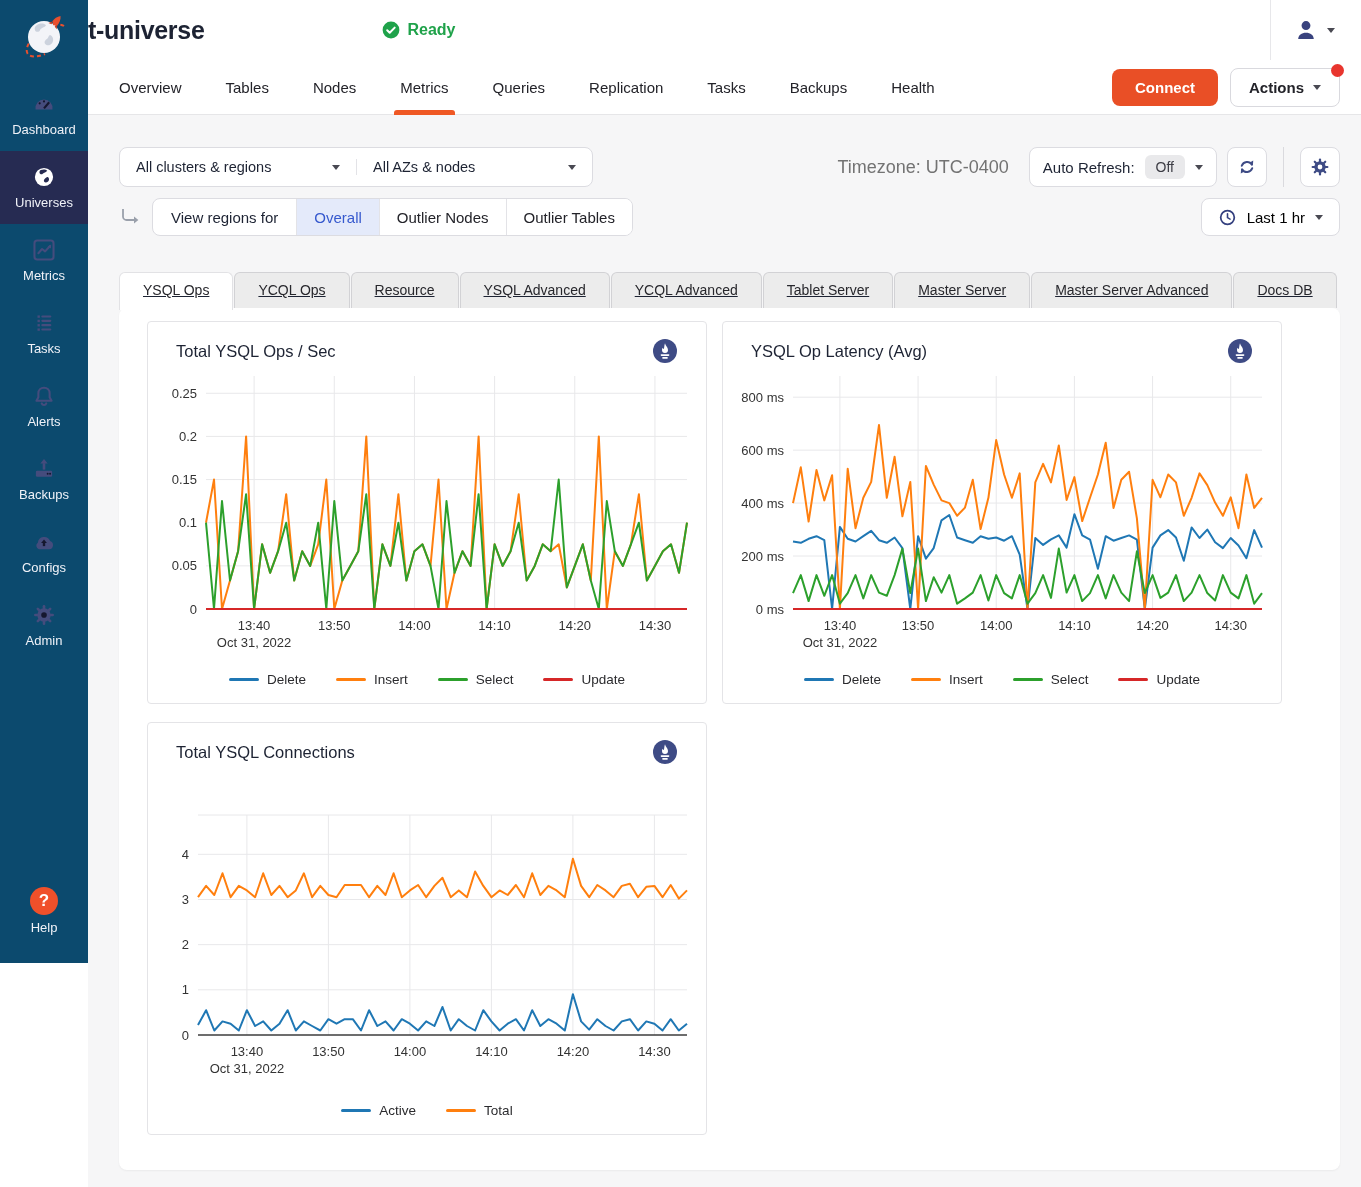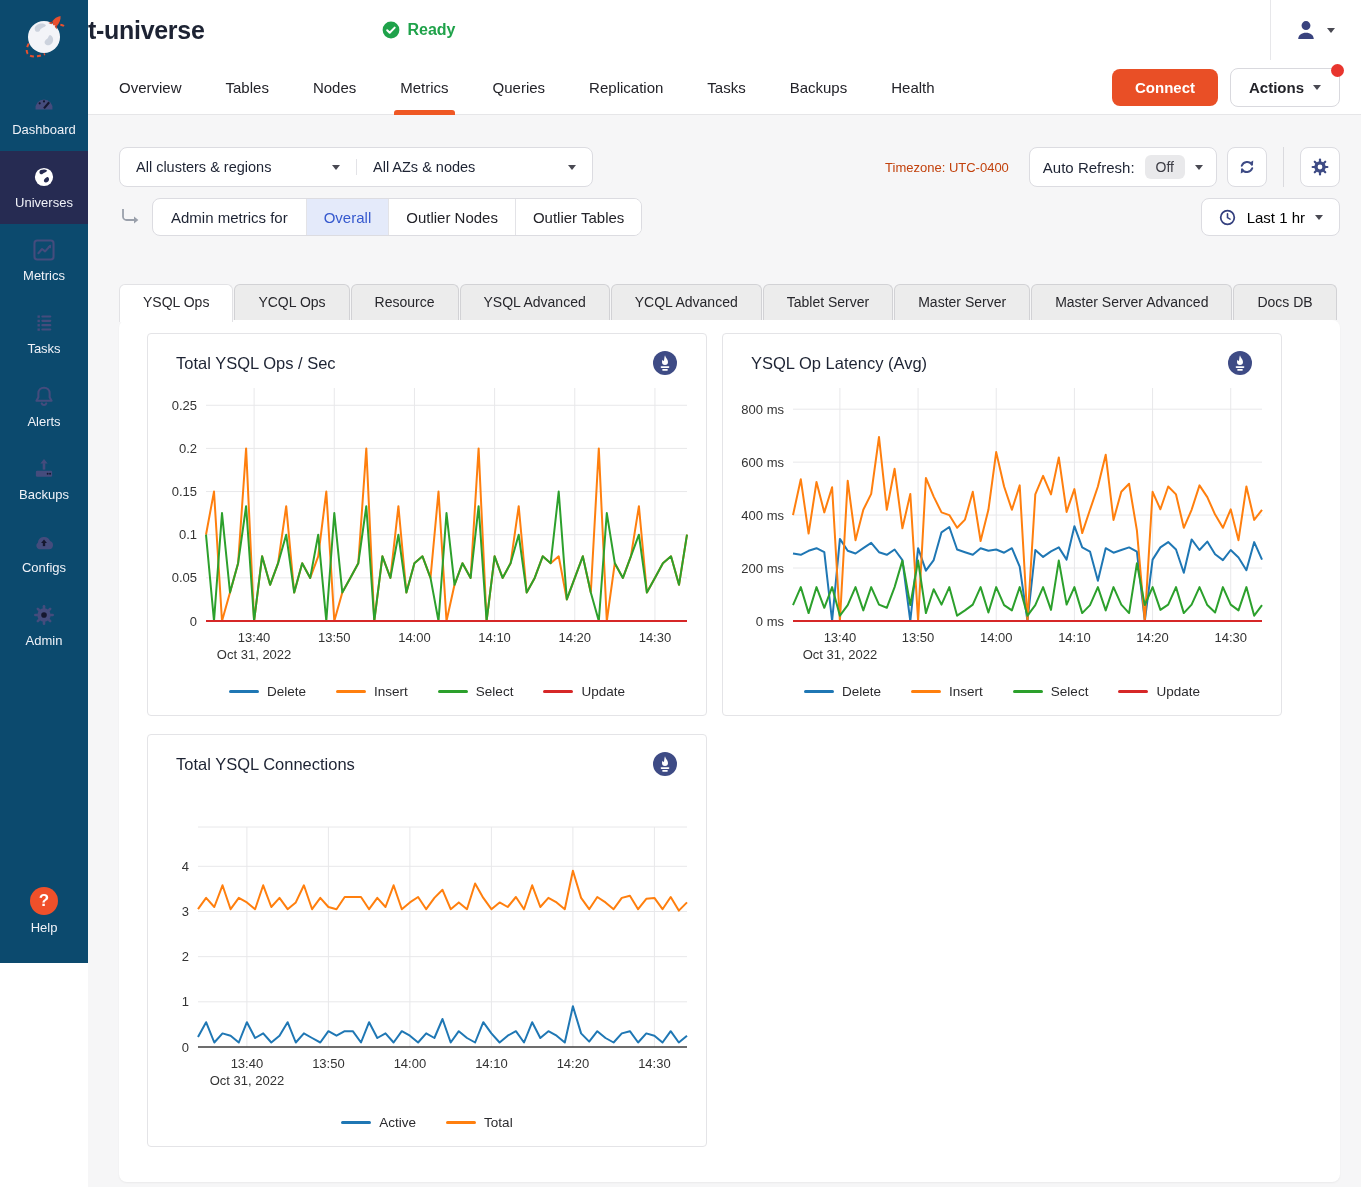--- a/index.html
+++ b/index.html
@@ -35,38 +35,38 @@
   .dot { position:absolute; top:-5px; right:-5px; width:13px; height:13px; border-radius:50%; background:#e8352e; }
 
   .content { flex:1; background:#f6f6f7; padding:32px 21px 0 31px; }
 
   
   .frow { display:flex; align-items:center; }
   .sel-group { display:flex; background:#fff; border:1px solid #dcdce1; border-radius:8px; height:40px;align-items:center; }
   .sel { width:236px; display:flex; align-items:center; justify-content:space-between; padding:0 16px; font-size:14.5px; cursor:pointer; }
   .sel + .sel { border-left:1px solid #e3e3e7; }
   .f-right { margin-left:auto; display:flex; align-items:center; gap:10px; }
-  .tz { font-size:13px; color:#c2410c; margin-right:10px; }
+  .tz { font-size:18px; color:#737373; margin-right:10px; }
   .auto { display:flex; align-items:center; gap:10px; background:#fff; border:1px solid #dcdce1; border-radius:8px; height:40px; padding:0 13px; font-size:15px; }
   .off-chip { background:#e9e9eb; border-radius:6px; padding:4px 11px; font-size:14px; color:#3c3c44; cursor:pointer; }
   .sqbtn { width:40px; height:40px; background:#fff; border:1px solid #dcdce1; border-radius:8px; display:flex; align-items:center; justify-content:center; cursor:pointer; }
   .vdiv { width:1px; height:40px; background:#dadade; margin:0 6px; }
 
   .frow2 { margin-top:11px; }
   .hookarrow { width:22px; height:22px; margin-right:11px; }
   .vm-group { display:flex; align-items:stretch; background:#fff; border:1px solid #dcdce1; border-radius:8px; height:38px; overflow:hidden; }
   .vm-label { display:flex; align-items:center; padding:0 18px; font-size:15px; color:#1d2333; }
   .vm-seg { display:flex; align-items:center; padding:0 17px; font-size:15px; color:#232329; border-left:1px solid #e3e3e7; cursor:pointer; background:#fff; }
   .vm-seg.active { background:#e4eafa; color:#3659ce; }
   .range-btn { display:flex; align-items:center; gap:10px; background:#fff; border:1px solid #dcdce1; border-radius:8px; height:38px; padding:18px 16px; font-size:15px; cursor:pointer; }
 
   .caret { width:0; height:0; border-left:4.5px solid transparent; border-right:4.5px solid transparent; border-top:5.5px solid #494952; display:inline-block; }
 
   
-  .mtabs { display:flex; margin-top:48px; }
+  .mtabs { display:flex; margin-top:36px;text-decoration:underline; }
   .mtab { padding:9px 23px 10px; font-size:14px; color:#27272c; background:#ececec; border:1px solid #d2d2d5; border-bottom:none; border-radius:6px 6px 0 0; margin-right:1px; cursor:pointer; position:relative; }
   .mtab.active { background:#fff; border-color:#e2e2e5; z-index:2; padding-bottom:12px; margin-bottom:-2px; }
 
   
   .panel { background:#fff; border-radius:8px; box-shadow:0 1px 2px rgba(0,0,0,.05); min-height:862px; padding:13px 0 0 28px; position:relative; z-index:1; }
   .cards { display:flex; flex-wrap:wrap; gap:18px 15px; }
   .card { width:560px; border:1px solid #e4e4e7; border-radius:4px; background:#fff; padding:16px 0 8px; }
   .card-head { display:flex; align-items:center; justify-content:space-between; padding:0 28px 0 28px; }
   .card-head h3 { font-size:16.5px; font-weight:400; color:#1d2333; }
   .prom { width:26px; height:26px; display:block; cursor:pointer; }
@@ -277,21 +277,21 @@
           </button>
         </div>
       </div>
 
       <div class="frow frow2">
         <svg class="hookarrow" viewBox="0 0 22 22">
           <path d="M4 3v7.5a3.5 3.5 0 0 0 3.5 3.5H16" fill="none" stroke="#9aa0ab" stroke-width="1.8"></path>
           <path fill="#9aa0ab" d="M15 10.5l4.4 3.5-4.4 3.5z"></path>
         </svg>
         <div class="vm-group">
-          <span class="vm-label">Admin metrics for</span>
+          <span class="vm-label">View regions for</span>
           <span class="vm-seg active">Overall</span>
           <span class="vm-seg">Outlier Nodes</span>
           <span class="vm-seg">Outlier Tables</span>
         </div>
         <div class="f-right">
           <button class="range-btn">
             <svg width="19" height="19" viewBox="0 0 24 24">
               <circle cx="12" cy="12" r="8.6" fill="none" stroke="#333f7e" stroke-width="2.2"></circle>
               <path d="M12 7.4v4.8l3.2 1.8" fill="none" stroke="#333f7e" stroke-width="2" stroke-linecap="round"></path>
             </svg>

